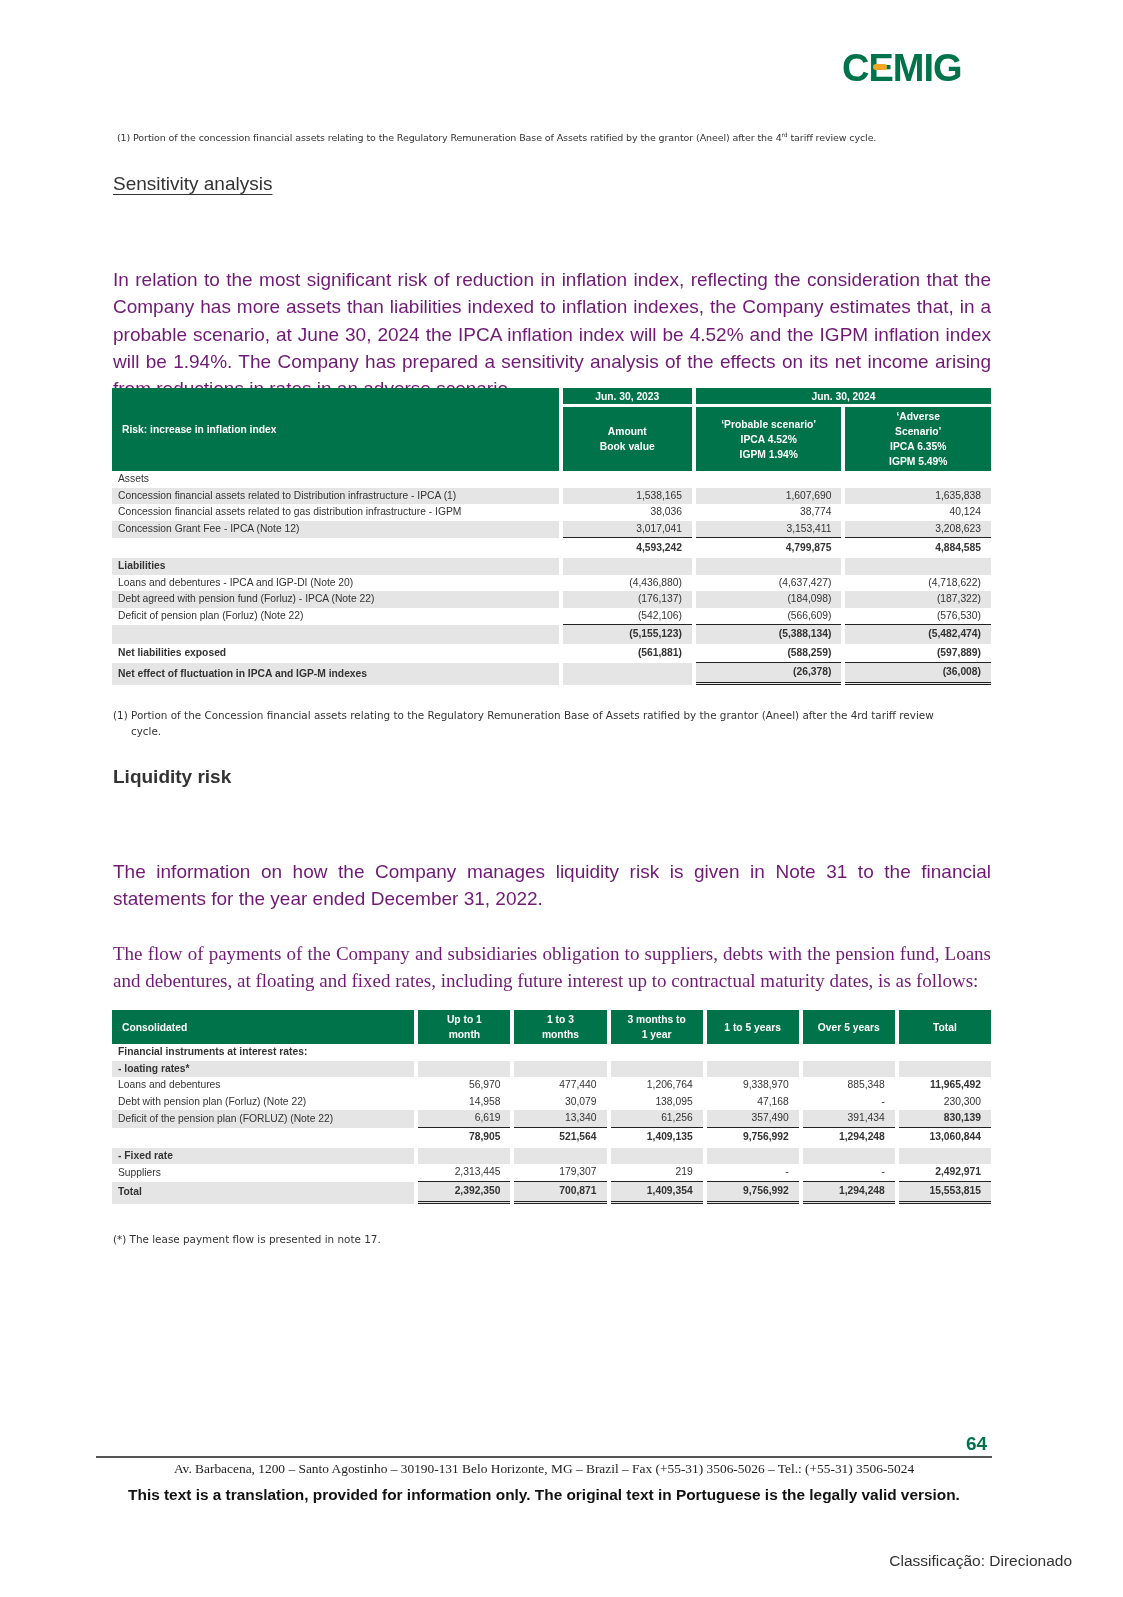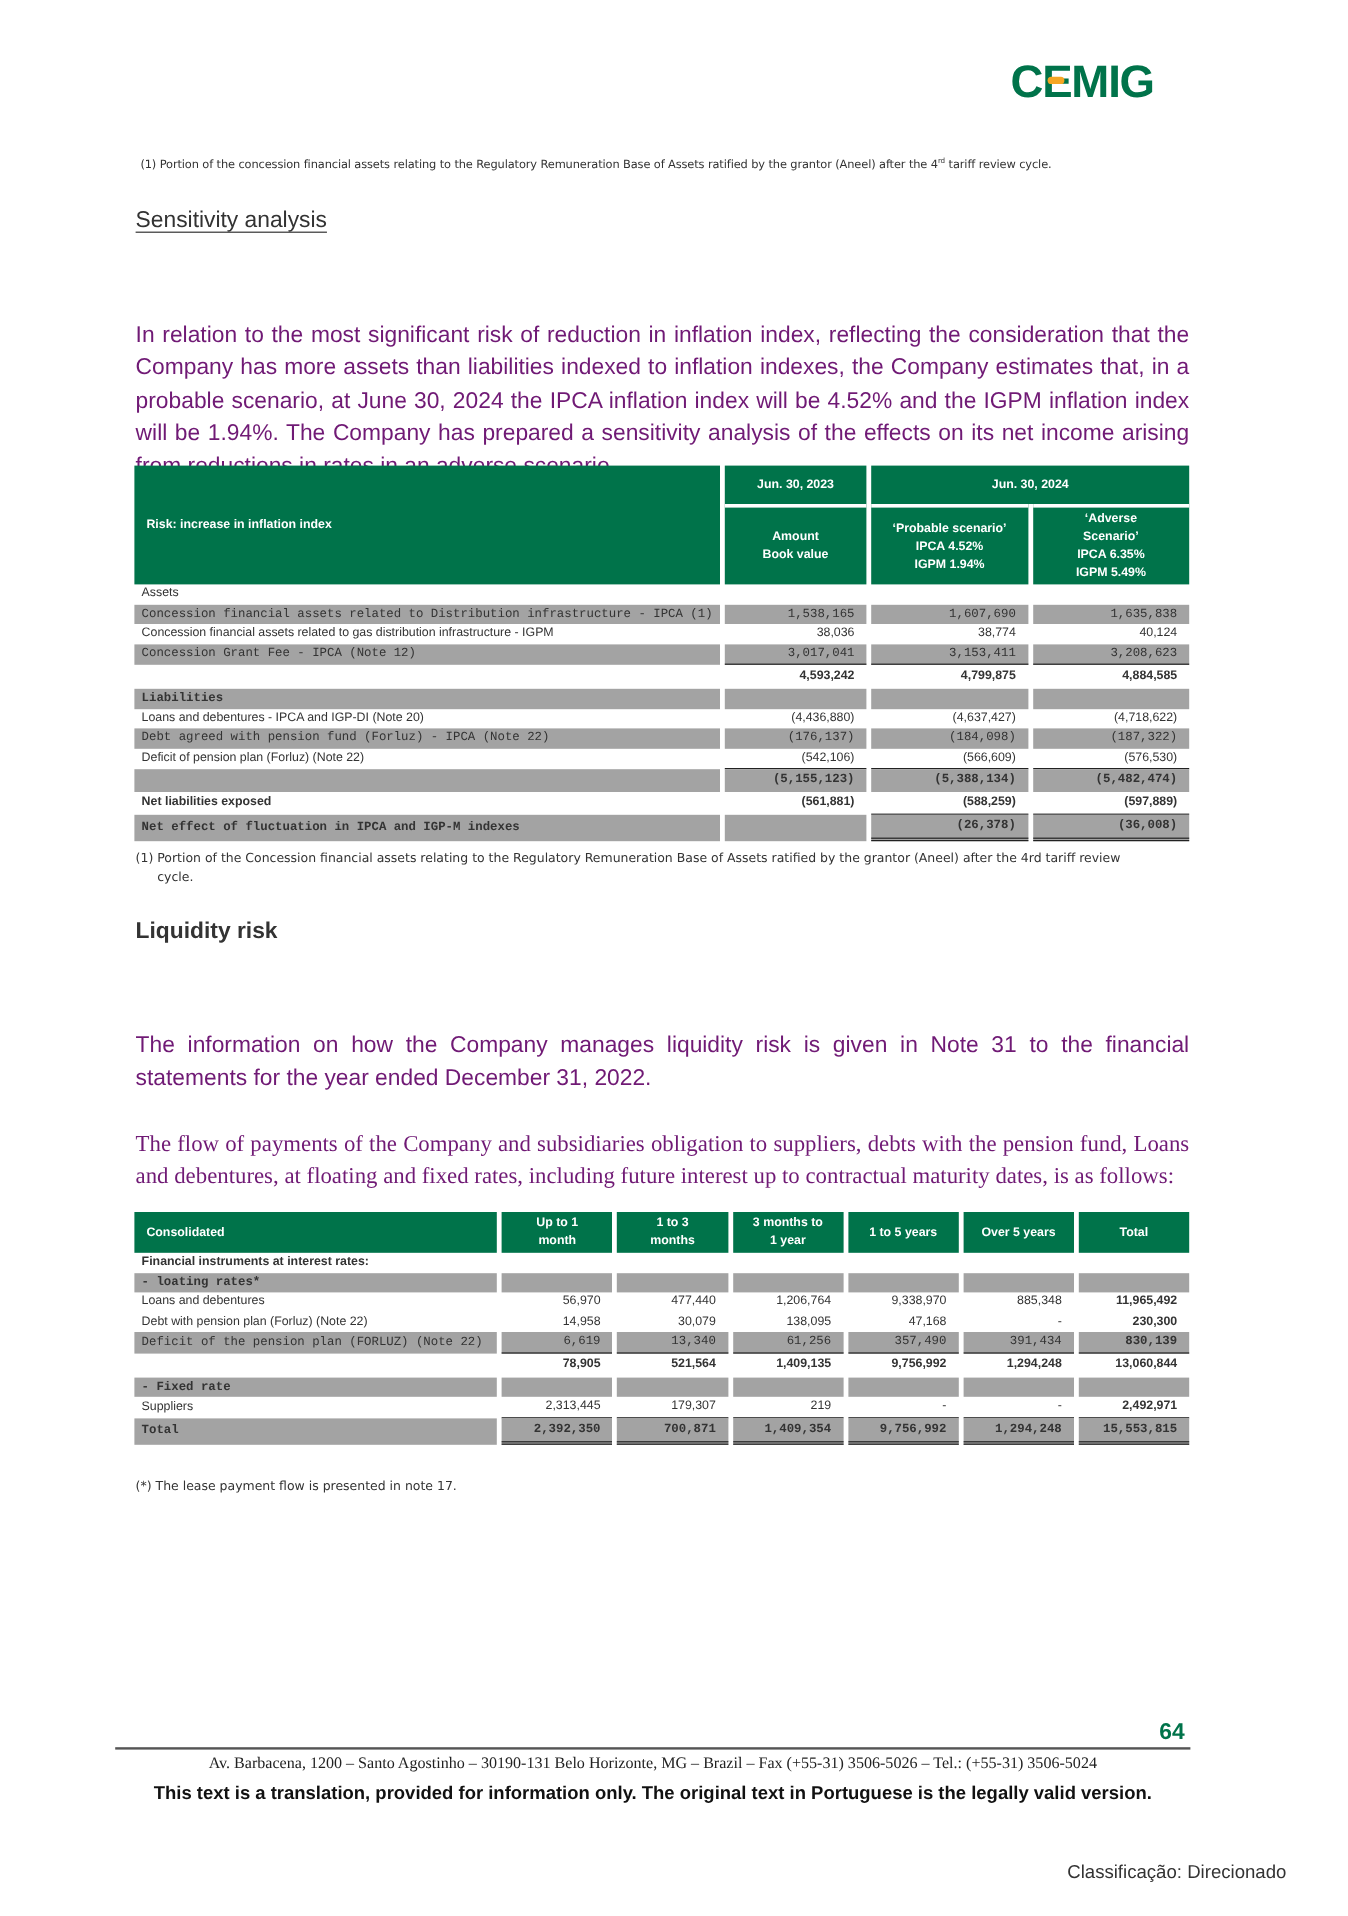--- a/index.html
+++ b/index.html
@@ -20,21 +20,21 @@
   .para2 { top: 820px; }
   .para3 { top: 902px; font-family: Liberation Serif, serif; }
 
   .h-liq { left: 113px; top: 766px; font-size: 19px; font-weight: bold; color: #333; font-family: "Liberation Sans", sans-serif; }
 
   
   table.fin { border-collapse: separate; border-spacing: 4px 0; font-size: 10.3px; color: #333; font-family: "Liberation Sans", sans-serif; }
   table.fin th { background: #00734a; color: #fff; font-weight: bold; text-align: center; padding: 0 4px; line-height: 15px; }
   table.fin td { padding: 0 6px; height: 16.5px; line-height: 16.5px; white-space: nowrap; }
   table.fin td.num { text-align: right; padding-right: 10px; }
-  table.fin tr.alt td { background: #a3a3a3; font-family: Liberation Mono, monospace; }
+  table.fin tr.alt td { background: #e5e5e5; }
   table.fin td.bold, table.fin tr.boldrow td { font-weight: bold; }
   table.fin td.ul { border-bottom: 1px solid #222; }
   table.fin td.dul { border-bottom: 3px double #222; }
   .t1 { left: 108px; top: 388px; width: 887px; }
   .t2 { left: 108px; top: 1010px; width: 887px; }
 
   .note2 { left: 113px; top: 707px; width: 840px; font-size: 10.4px; line-height: 16px; color: #333; }
   .note2 .cont { padding-left: 18px; }
   .note3 { left: 113px; top: 1233px; font-size: 10.4px; color: #333; }
 
@@ -63,21 +63,21 @@
   <colgroup>
       <col style="width:445px">
       <col style="width:129px">
       <col style="width:145px">
       <col style="width:145px">
     </colgroup>
   <thead>
     <tr>
       <th rowspan="2" style="text-align:left; padding-left:10px;">Risk: increase in inflation index</th>
       <th style="height:16px;">Jun. 30, 2023</th>
-      <th colspan="2" style="height:32px;">Jun. 30, 2024</th>
+      <th colspan="2" style="height:16px;">Jun. 30, 2024</th>
     </tr>
     <tr>
       <th style="height:64px; border-top:3px solid #fff;">
         <div>Amount</div>
         <div>Book value</div>
       </th>
       <th style="border-top:3px solid #fff;">
         <div>‘Probable scenario’</div>
         <div>IPCA 4.52%</div>
         <div>IGPM 1.94%</div>
@@ -233,21 +233,21 @@
         <td class="num">885,348</td>
         <td class="num" style="font-weight: bold;">11,965,492</td>
       </tr>
       <tr>
         <td>Debt with pension plan (Forluz) (Note 22)</td>
         <td class="num">14,958</td>
         <td class="num">30,079</td>
         <td class="num">138,095</td>
         <td class="num">47,168</td>
         <td class="num">-</td>
-        <td class="num" style="font-weight: bold; text-align: right;">230,300</td>
+        <td class="num" style="font-weight: normal; text-align: right;">230,300</td>
       </tr>
       <tr class="alt">
         <td>Deficit of the pension plan (FORLUZ) (Note 22)</td>
         <td class="num ul">6,619</td>
         <td class="num ul">13,340</td>
         <td class="num ul">61,256</td>
         <td class="num ul">357,490</td>
         <td class="num ul">391,434</td>
         <td class="num ul" style="font-weight: bold;">830,139</td>
       </tr>

